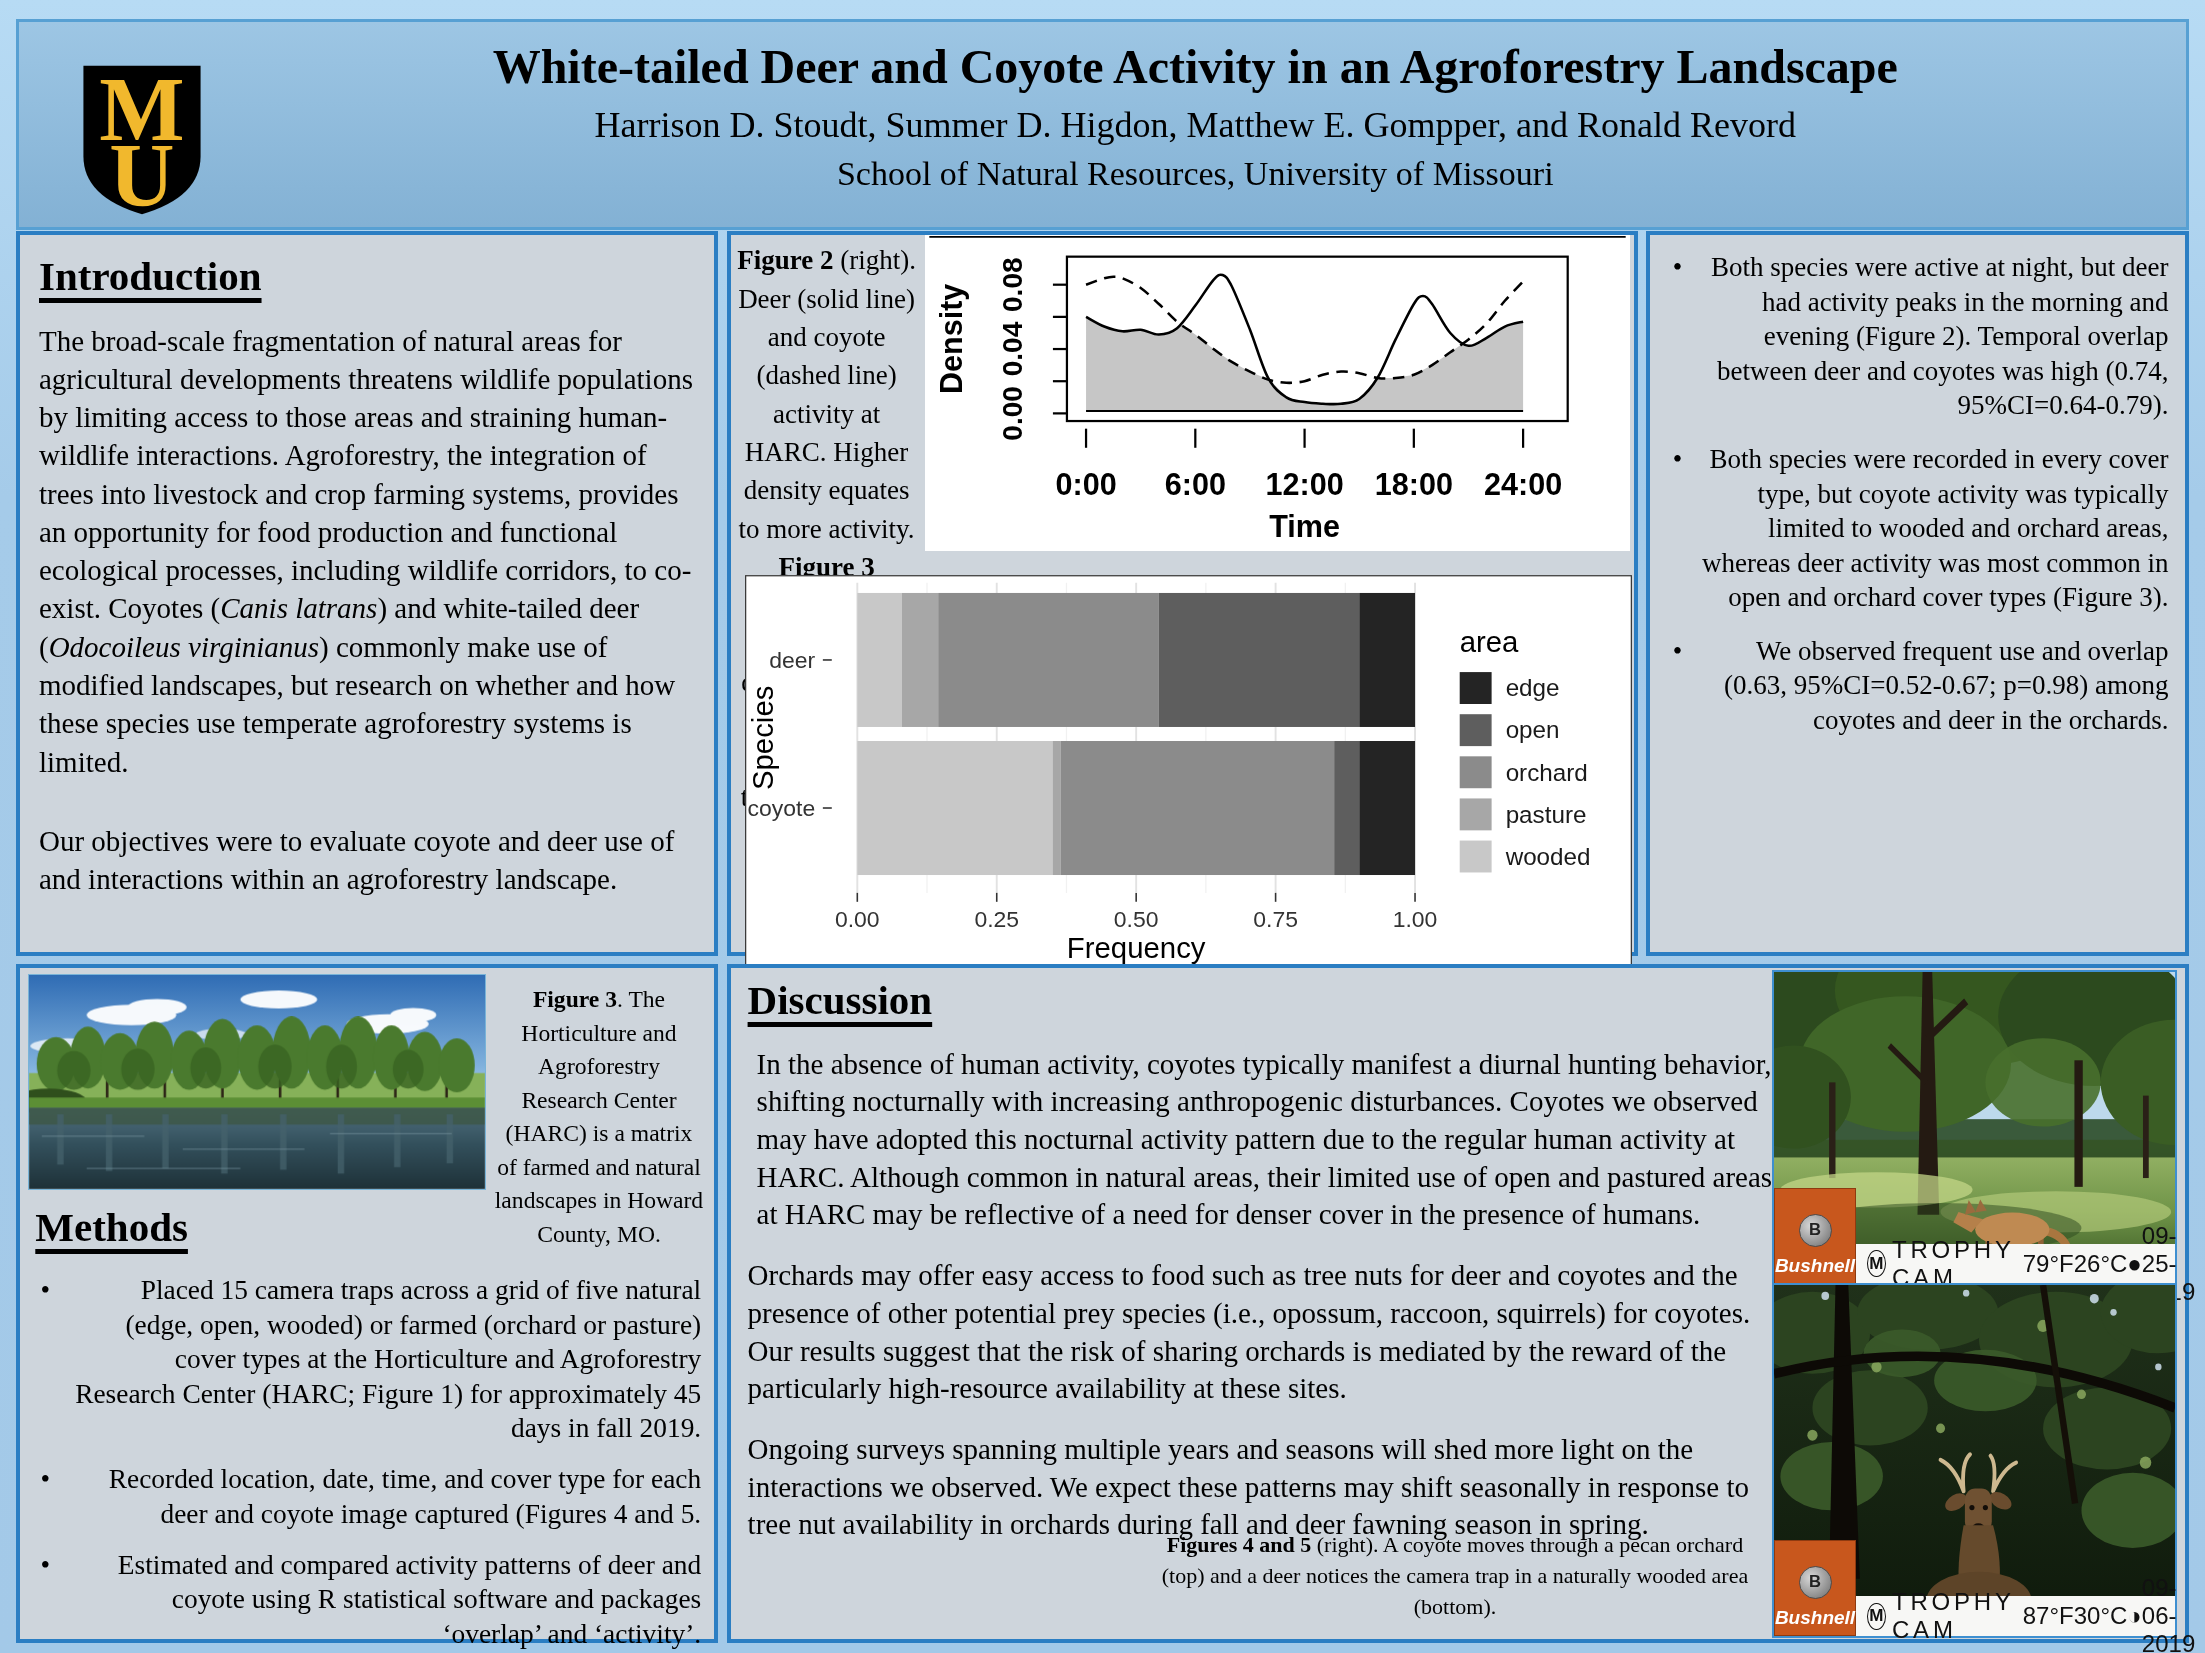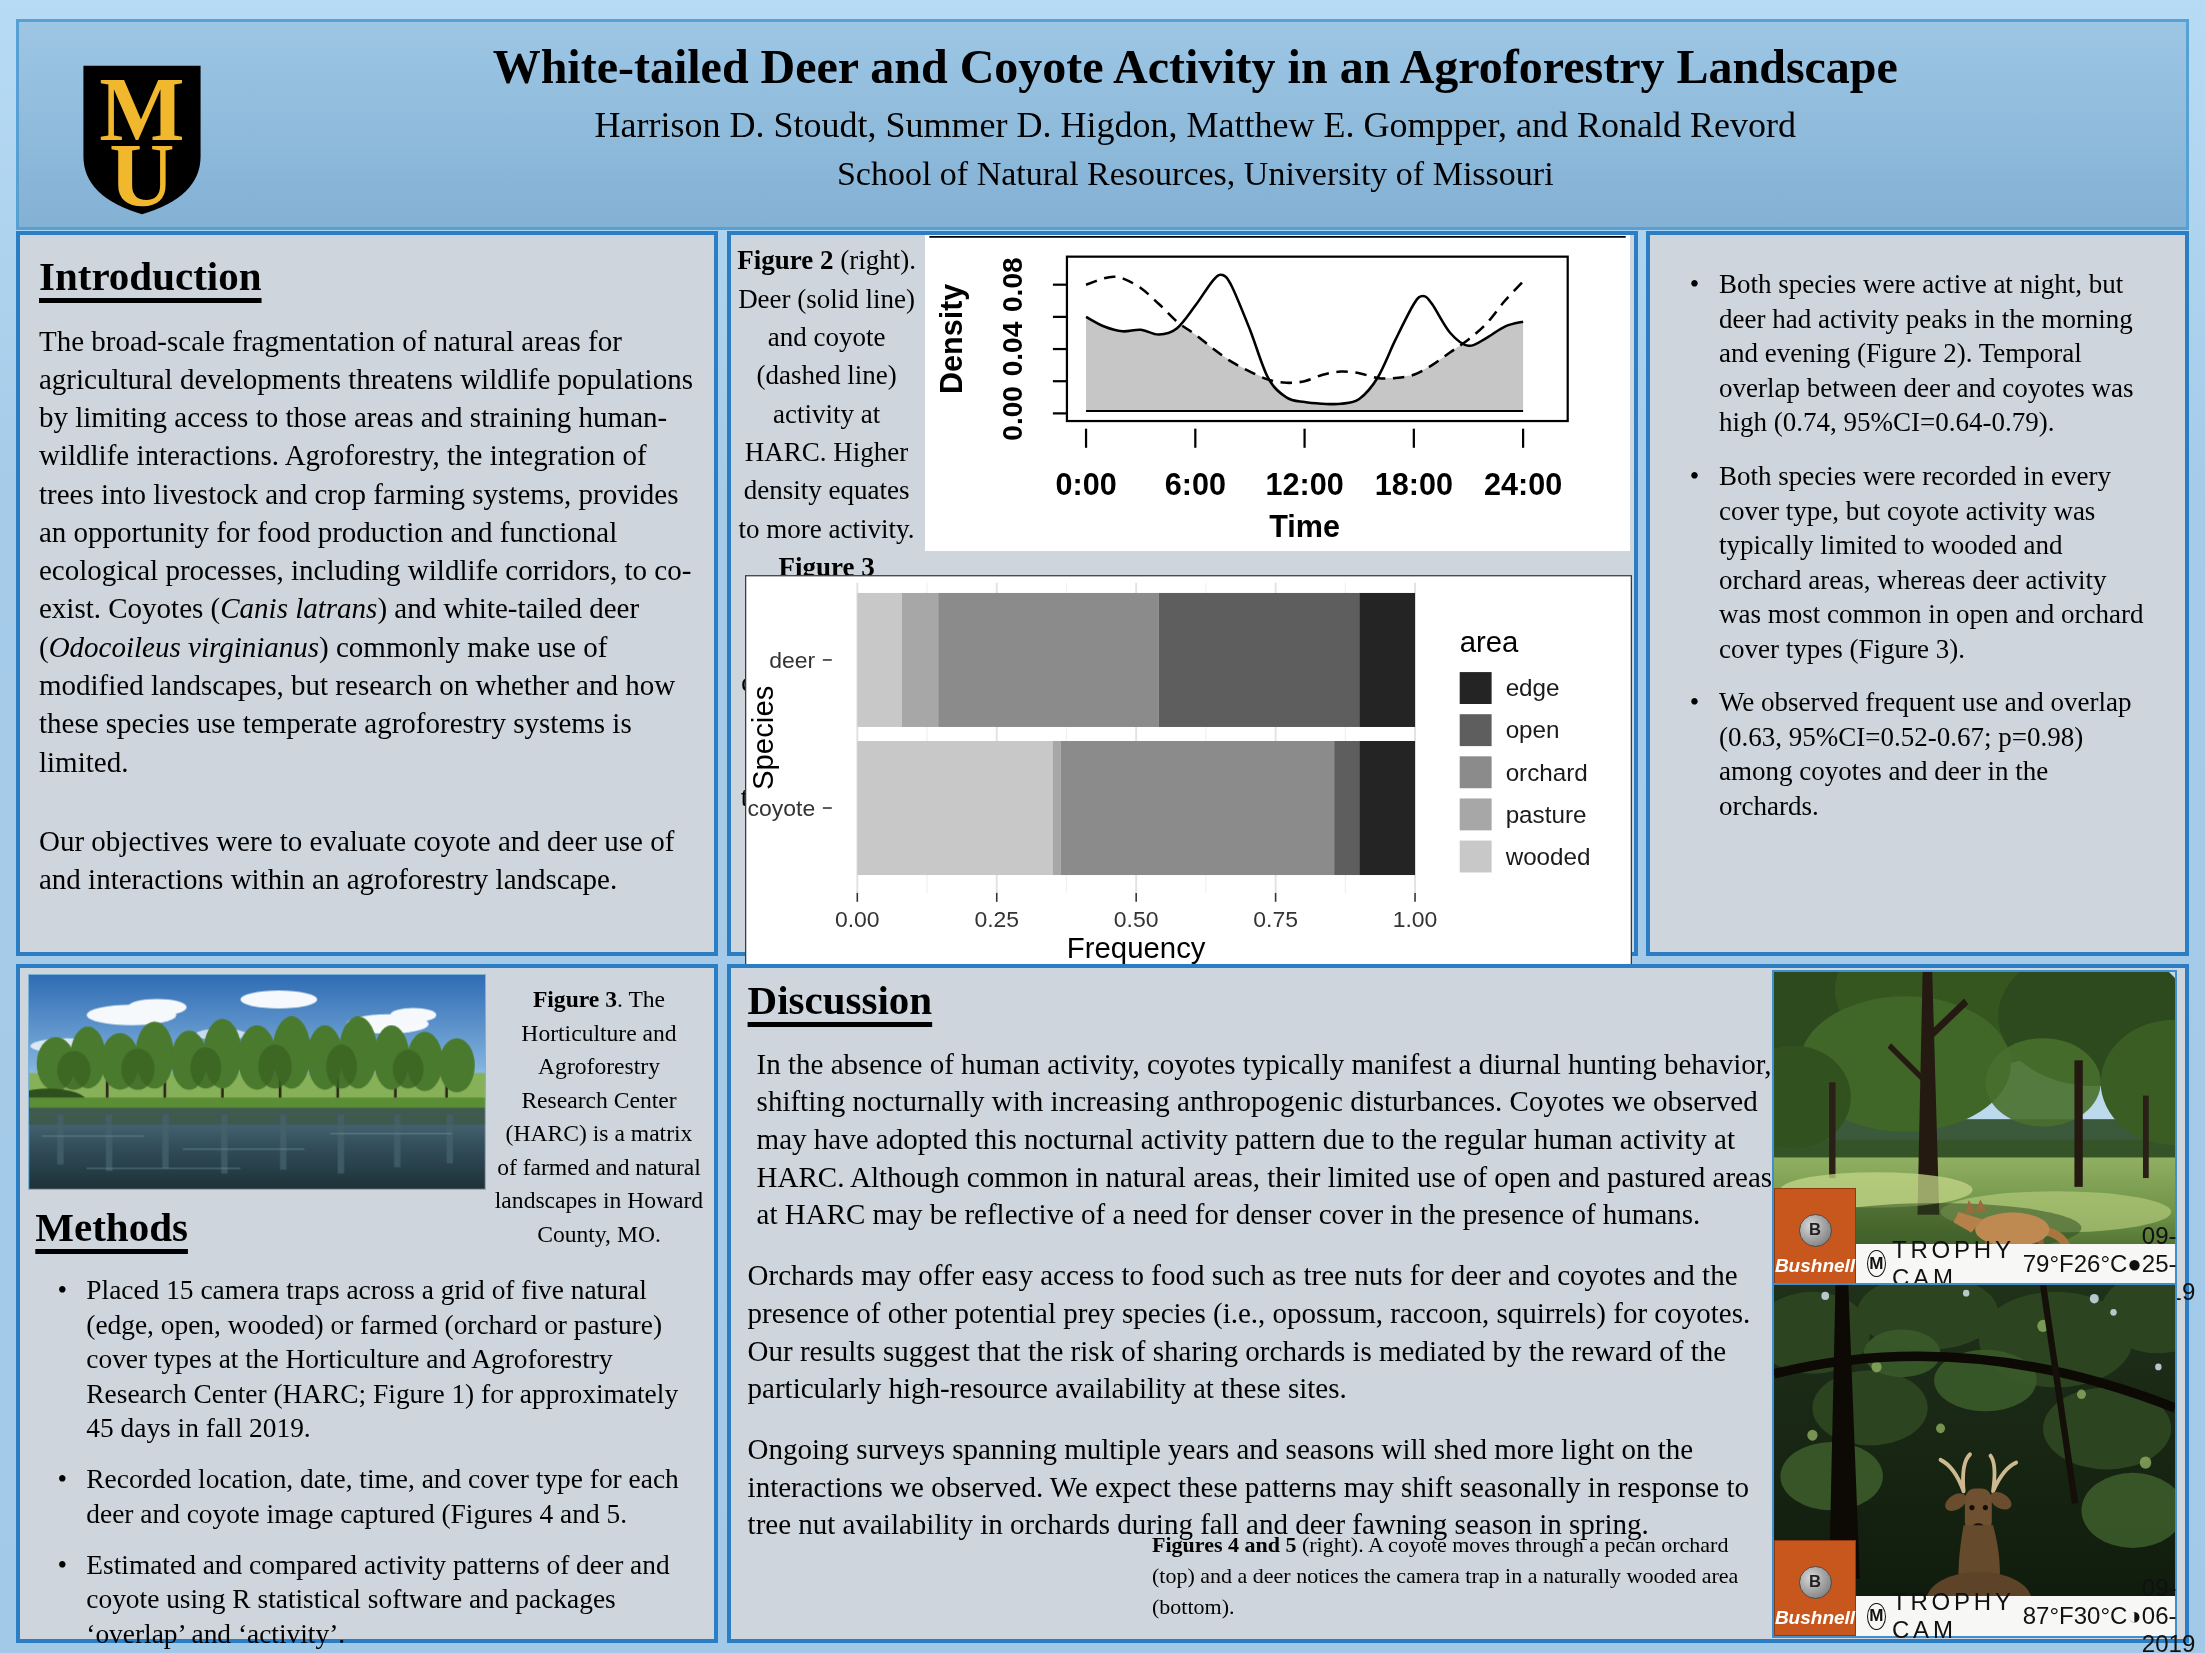--- a/index.html
+++ b/index.html
@@ -23,34 +23,34 @@
   .intro p{font-size:29px;line-height:1.32;margin:0 0 41px 0;}
   
   .figbox{left:727px;top:231px;width:911px;height:725px;}
   .fig-captions{position:absolute;left:2.6px;top:6.4px;width:186px;font-size:27px;line-height:1.42;text-align:center;}
   .fig-captions p{margin:0;}
   .panel{position:absolute;background:#ffffff;}
   #fig2-panel{left:194px;top:0px;width:705px;height:316px;}
   #fig3-panel{left:14px;top:340px;width:887px;height:380px;}
   
   .results{left:1646px;top:231px;width:543px;height:725px;padding:15.3px 16.6px 6.4px 19px;}
-  .results ul,.methods ul{list-style:none;margin:17px;padding:0;}
+  .results ul,.methods ul{list-style:none;margin:0;padding:0;text-align:right;}
   .results li{position:relative;font-size:27px;line-height:1.28;padding-left:33px;margin-bottom:19px;}
   .results li::before{content:"\2022";position:absolute;left:3.8px;}
   
   .methods{left:16px;top:964px;width:702px;height:679px;padding:6.4px 15.3px;}
   .fig1-art{position:absolute;left:7.7px;top:6.4px;width:458px;height:216px;border:1.9px solid #79b4d8;box-sizing:border-box;}
   .fig1-caption{position:absolute;left:473px;top:15.3px;width:212px;font-size:23.6px;line-height:1.42;text-align:center;}
   .methods-content{position:absolute;left:15.3px;top:235px;right:12.8px;}
   .methods li{position:relative;font-size:27.4px;line-height:1.26;padding-left:34px;margin-bottom:16.6px;}
   .methods li::before{content:"\2022";position:absolute;left:5.1px;}
   
   .discussion{left:727px;top:964px;width:1462px;height:679px;padding:7.7px 0 0 16.6px;}
   .discussion p{font-size:29px;line-height:1.3;margin:0 0 23px 0;width:1016px;}
-  .fig45-caption{position:absolute;left:421px;bottom:16.6px;width:606px;font-size:22px;line-height:1.4;}
+  .fig45-caption{position:absolute;left:421px;bottom:16.6px;width:606px;font-size:22px;line-height:1.4;text-align:center;}
   
   .photo-frame{position:absolute;left:1041px;width:405px;border:2.6px solid #3e8fd0;box-sizing:border-box;background:#000;}
   #photo-top{top:1.9px;height:316px;}
   #photo-bottom{top:315px;height:355px;}
   .photo-art{position:absolute;left:0;top:0;width:100%;height:100%;}
   .osd-bar{position:absolute;left:0;right:0;bottom:0;height:40px;background:#f7f7f5;display:flex;align-items:center;
     font-family:"Liberation Sans","DejaVu Sans",sans-serif;font-size:24px;color:#111;padding-left:93px;box-sizing:border-box;}
   .osd-left{display:flex;align-items:center;gap:6.4px;width:268px;}
   .osd-cam{letter-spacing:3.8px;}
   .osd-mid{display:flex;align-items:center;width:211px;}

